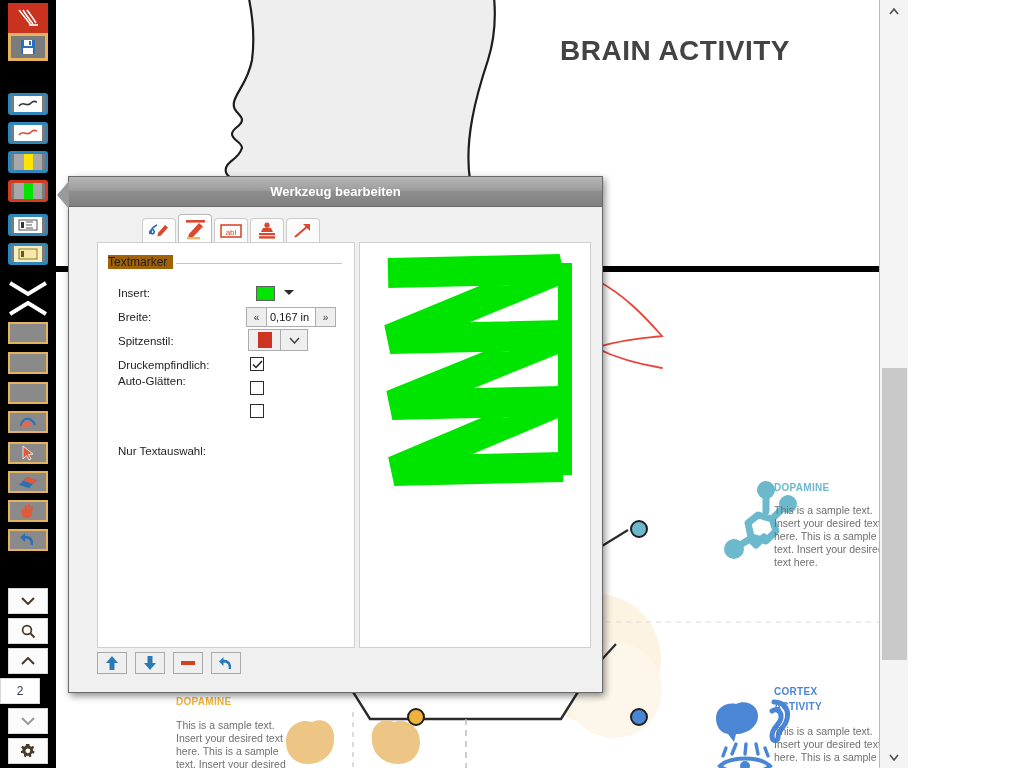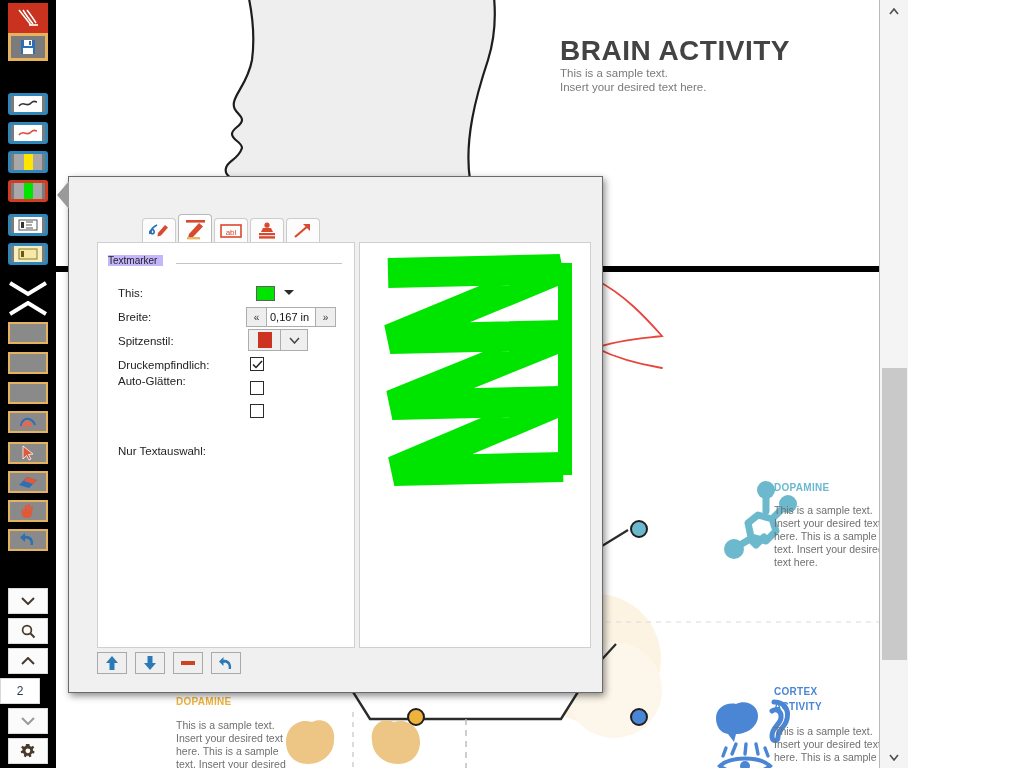--- a/index.html
+++ b/index.html
@@ -175,22 +175,22 @@
     background: #ffffff; border: 1px solid #cfcfcf;
   }
   #panel-right {
     position: absolute; left: 290px; top: 34px;
     width: 232px; height: 406px;
     background: #ffffff; border: 1px solid #cfcfcf;
   }
 
   .grp-label {
     position: absolute; left: 10px; top: 12px;
-    font-size: 10px; color: #222;
-    background: #c4b5fd; padding-right: 6px;
+    font-size: 12px; color: #222;
+    background: #a16207; padding-right: 6px;
   }
   .grp-rule { position: absolute; left: 78px; right: 12px; top: 20px; height: 1px; background: #c4c4c4; }
 
   .row-lbl { position: absolute; left: 20px; font-size: 11.5px; color: #222; }
 
   .swatch { position: absolute; width: 19px; height: 15px; border: 1px solid #5f5f5f; }
   .caret-down {
     position: absolute; width: 0; height: 0;
     border-left: 5px solid transparent; border-right: 5px solid transparent;
     border-top: 5px solid #2b2b2b;
@@ -247,24 +247,20 @@
         <path d="M175,-60 C195,-10 200,30 196,60 C192,82 180,92 178,102
                  C176,112 186,114 186,120 C186,126 176,128 176,134
                  C176,140 186,142 186,148 C182,160 172,160 170,168
                  C168,176 176,176 178,184 C180,194 172,206 178,216
                  C184,226 214,226 240,226 C240,240 240,255 240,266
                  L425,266 C430,240 418,210 414,180 C408,140 420,96 432,60
                  C444,22 440,-30 420,-60 Z" fill="#eeeeee" stroke="#1d1d1d" stroke-width="2.2"></path>
       </svg>
 
       <h1 class="doc-title" style="left:504px; top:16px; font-size:28px;">BRAIN ACTIVITY</h1>
-      <div class="doc-sub" style="left:504px; top:66px;">
-        <div>This is a sample text.</div>
-        <div>Insert your desired text here.</div>
-      </div>
     </div>
 
     <div id="page-gap"></div>
 
     <div class="page" id="page-2">
 
       <svg width="939" height="496" viewBox="0 0 939 496" style="position:absolute;left:0;top:0;">
         <path d="M540,8 C568,22 590,46 606,64 C590,66 560,68 540,76 C556,84 582,92 606,96" fill="none" stroke="#e8453c" stroke-width="1.8" stroke-linecap="round"></path>
         <path d="M540,8 C520,28 512,52 510,70" fill="none" stroke="#e8453c" stroke-width="1.8"></path>
       </svg>
@@ -483,20 +479,21 @@
     <div class="bot-btn" style="top:738px;">
       <svg width="16" height="16" viewBox="0 0 16 16">
         <path d="M8,1 L9.4,1 L9.8,3 L11.4,3.8 L13,2.8 L14.2,4.6 L12.9,5.9 L12.9,7.6 L14.6,8.4 L14,10.4 L12.2,10.2 L11,11.6 L11.4,13.4 L9.4,14.2 L8.4,12.7 L6.7,12.7 L5.7,14.2 L3.8,13.3 L4.2,11.5 L3,10.1 L1.2,10.3 L0.7,8.3 L2.4,7.5 L2.5,5.8 L1.1,4.5 L2.4,2.8 L4,3.8 L5.6,3 L6,1 Z" fill="#4a3a2c"></path>
         <circle cx="7.9" cy="7.8" r="2.4" fill="#fbfbfb"></circle>
       </svg>
     </div>
   </div>
 
   <div id="dialog" class="nosel">
     <div id="dialog-tab"></div>
+    <div id="dialog-title">Werkzeug bearbeiten</div>
 
     <div id="dialog-body">
 
       <div id="tabstrip">
         <div class="tool-tab">
           <svg width="24" height="18" viewBox="0 0 24 18">
             <path d="M3,12 C2,8 6,6 7,9 C8,12 4,13 4,10 C4,6 8,4 10,3" fill="none" stroke="#2c6fb5" stroke-width="1.7"></path>
             <path d="M11,11 L18,3 L21,5.5 L14,13.5 L10.5,14.5 Z" fill="#d9492f"></path>
           </svg>
         </div>
@@ -526,21 +523,21 @@
             <path d="M3,15 L17,3" stroke="#d9492f" stroke-width="2.2"></path>
             <path d="M18,2 L18,9 L11,2 Z" fill="#d9492f"></path>
           </svg>
         </div>
       </div>
 
       <div id="panel-left">
         <div class="grp-label">Textmarker</div>
         <div class="grp-rule"></div>
 
-        <div class="row-lbl" style="top:44px;">This:</div>
+        <div class="row-lbl" style="top:44px;">Insert:</div>
         <div class="swatch" style="left:158px;top:43px;background:#00e500;"></div>
         <div class="caret-down" style="left:186px;top:47px;"></div>
 
         <div class="row-lbl" style="top:68px;">Breite:</div>
         <div class="spin" style="left:148px;top:64px;">
           <div class="spin-btn">«</div>
           <div class="spin-val">0,167 in</div>
           <div class="spin-btn">»</div>
         </div>
 

